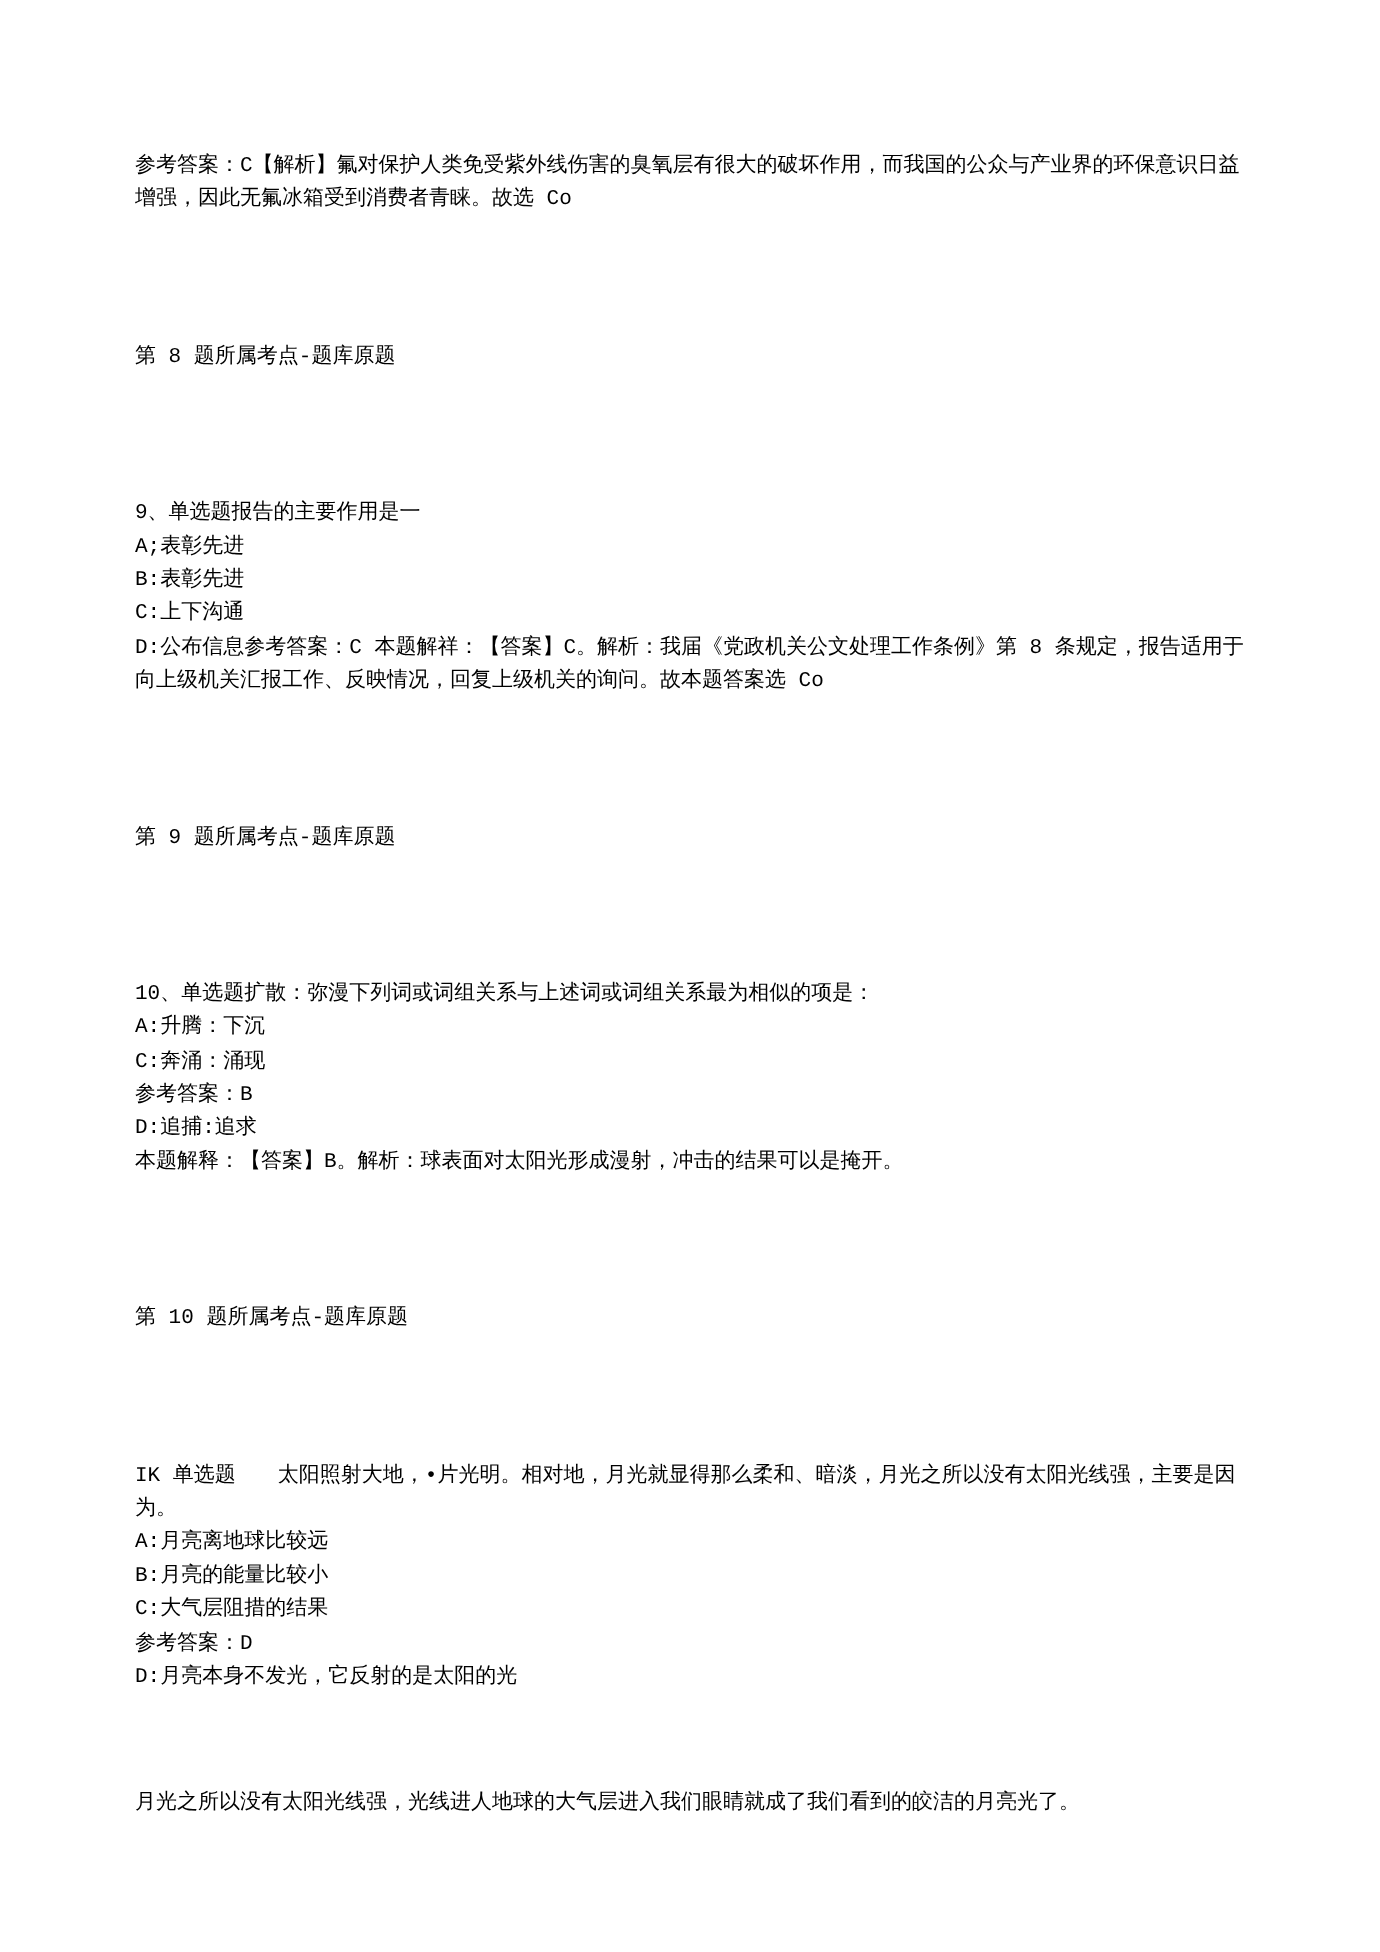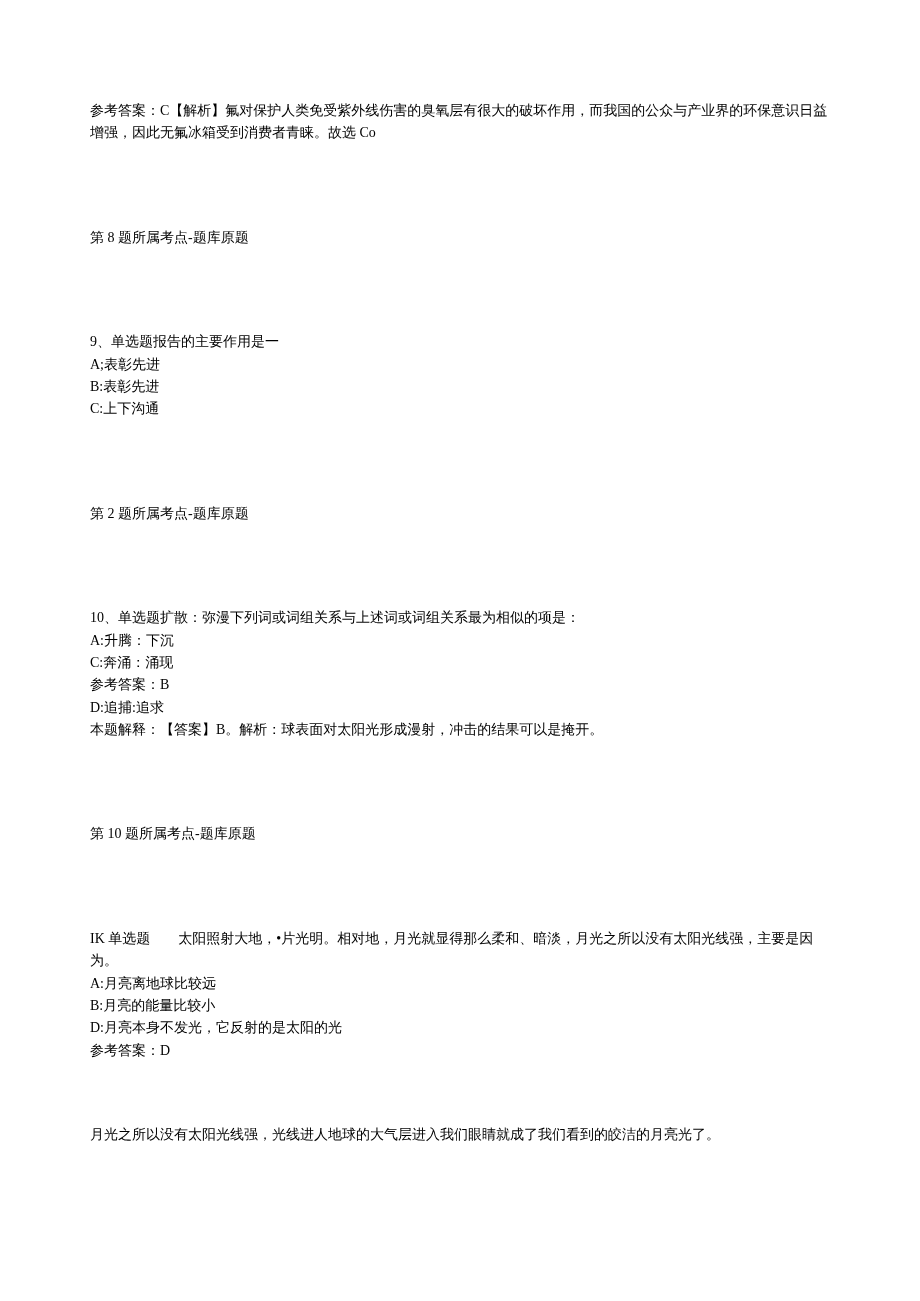--- a/index.html
+++ b/index.html
@@ -11,20 +11,21 @@
       width: 920px;
       background: #ffffff;
       font-family: "SimSun", "宋体", serif;
       font-size: 14px;
       line-height: 1.6;
       color: #000000;
       padding: 100px 90px 60px 90px;
     }
     .block {
       margin-bottom: 22px;
+      font-family: Liberation Mono, monospace;
     }
     .spacer {
       height: 40px;
     }
     .spacer-lg {
       height: 60px;
     }
     .line {
       display: block;
     }
@@ -42,26 +43,27 @@
   <span class="line">第 8 题所属考点-题库原题</span>
 </div>
 
 <div class="spacer-lg"></div>
 
 <div class="block">
   <span class="line">9、单选题报告的主要作用是一</span>
   <span class="line">A;表彰先进</span>
   <span class="line">B:表彰先进</span>
   <span class="line">C:上下沟通</span>
+  <span class="line">D:公布信息参考答案：C 本题解祥：【答案】C。解析：我届《党政机关公文处理工作条例》第 8 条规定，报告适用于向上级机关汇报工作、反映情况，回复上级机关的询问。故本题答案选 Co</span>
 </div>
 
 <div class="spacer-lg"></div>
 
 <div class="block">
-  <span class="line">第 2 题所属考点-题库原题</span>
+  <span class="line">第 9 题所属考点-题库原题</span>
 </div>
 
 <div class="spacer-lg"></div>
 
 <div class="block">
   <span class="line">10、单选题扩散：弥漫下列词或词组关系与上述词或词组关系最为相似的项是：</span>
   <span class="line">A:升腾：下沉</span>
   <span class="line">C:奔涌：涌现</span>
   <span class="line">参考答案：B</span>
   <span class="line">D:追捕:追求</span>
@@ -73,22 +75,23 @@
 <div class="block">
   <span class="line">第 10 题所属考点-题库原题</span>
 </div>
 
 <div class="spacer-lg"></div>
 
 <div class="block">
   <span class="line">IK 单选题  太阳照射大地，•片光明。相对地，月光就显得那么柔和、暗淡，月光之所以没有太阳光线强，主要是因为。</span>
   <span class="line">A:月亮离地球比较远</span>
   <span class="line">B:月亮的能量比较小</span>
+  <span class="line">C:大气层阻措的结果</span>
+  <span class="line">参考答案：D</span>
   <span class="line">D:月亮本身不发光，它反射的是太阳的光</span>
-  <span class="line">参考答案：D</span>
 </div>
 
 <div class="spacer"></div>
 
 <div class="block">
   <span class="line">月光之所以没有太阳光线强，光线进人地球的大气层进入我们眼睛就成了我们看到的皎洁的月亮光了。</span>
 </div>
 
 <div class="spacer"></div>
 

